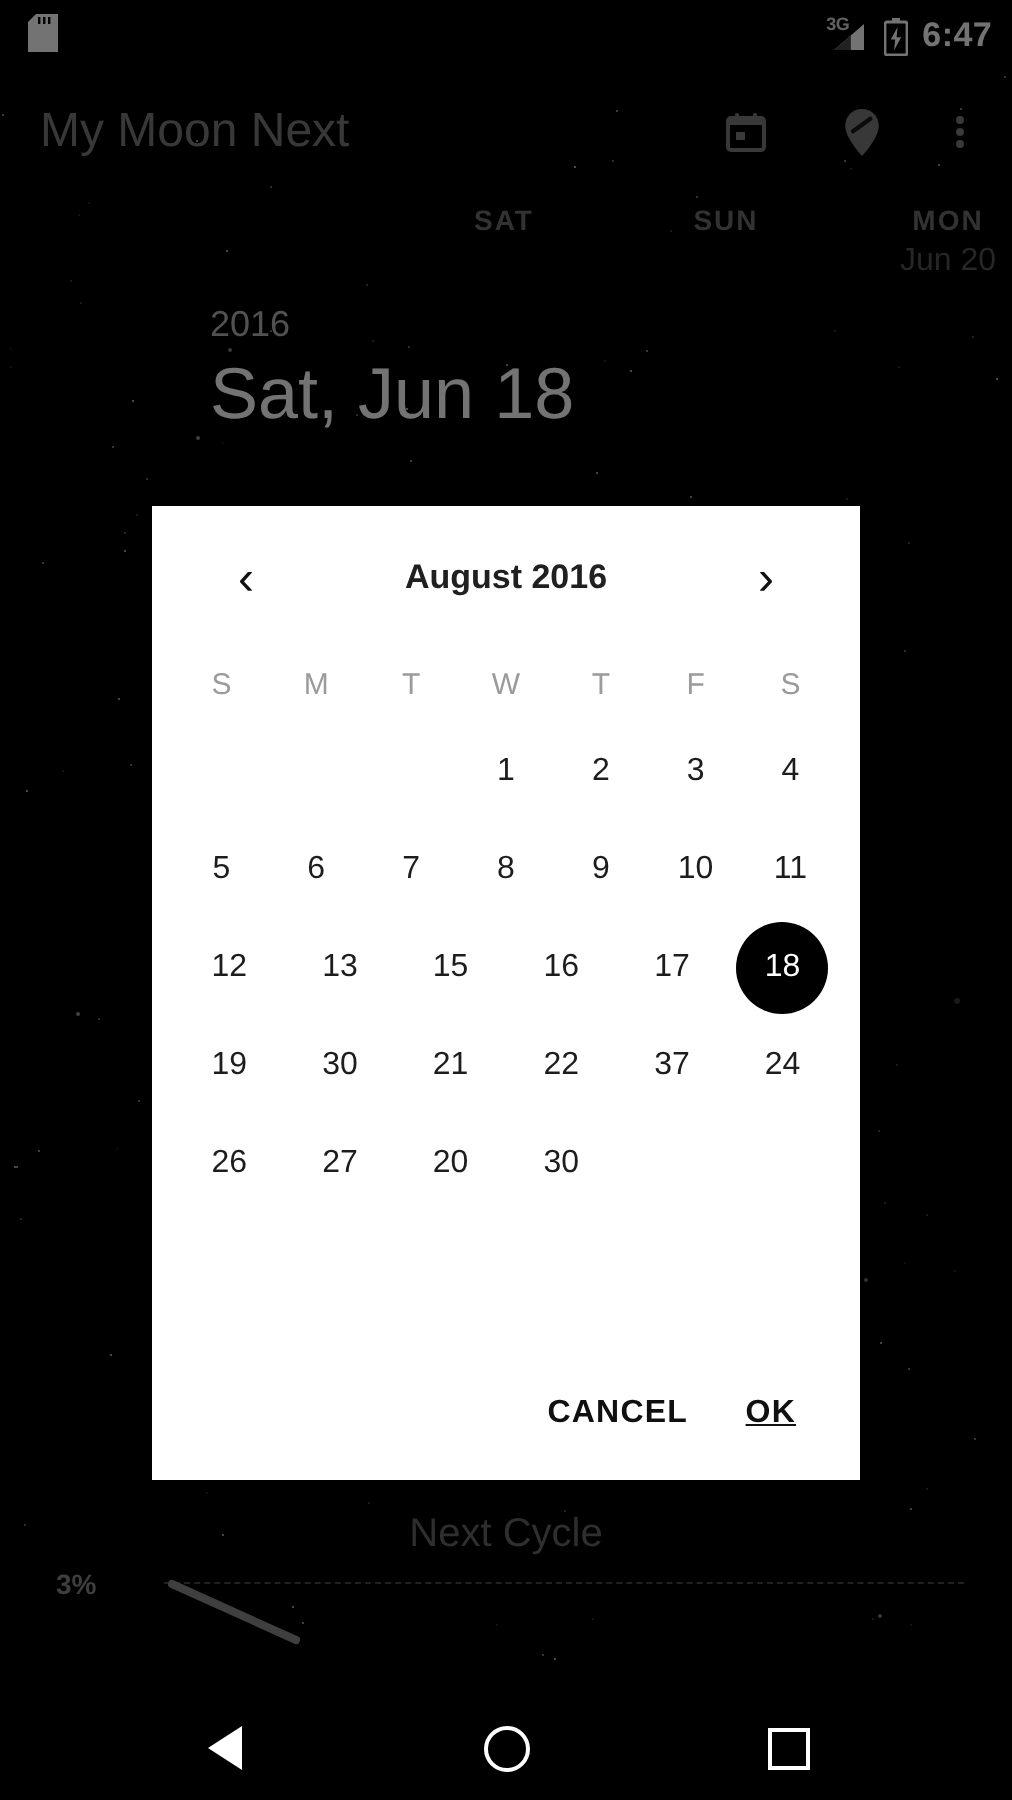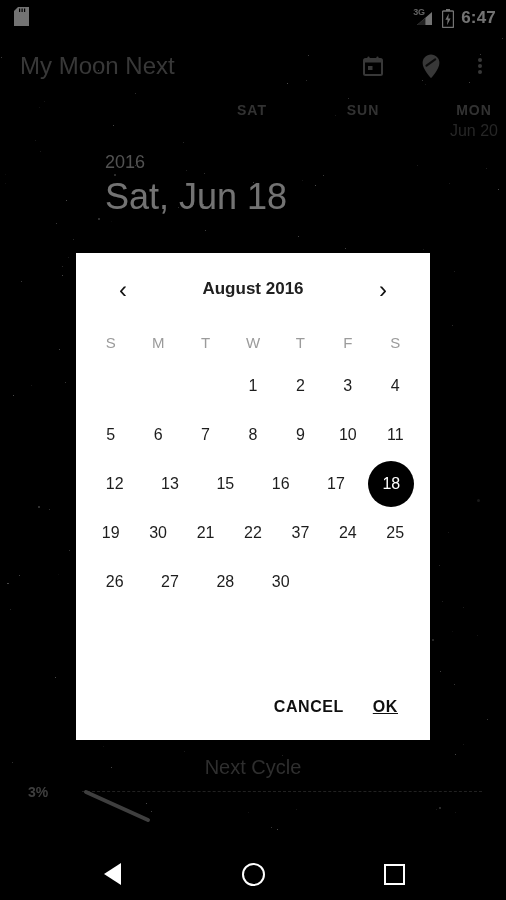--- a/index.html
+++ b/index.html
@@ -692,33 +692,30 @@
           </div>
           <div class="day-cell">
             <div class="day-inner">22</div>
           </div>
           <div class="day-cell">
             <div class="day-inner">37</div>
           </div>
           <div class="day-cell">
             <div class="day-inner">24</div>
           </div>
-          <div class="day-cell">
-            <div class="day-inner">25</div>
-          </div>
         </div>
         <div class="week-row">
           <div class="day-cell">
             <div class="day-inner">26</div>
           </div>
           <div class="day-cell">
             <div class="day-inner">27</div>
           </div>
           <div class="day-cell">
-            <div class="day-inner">28</div>
+            <div class="day-inner">20</div>
           </div>
           <div class="day-cell">
             <div class="day-inner">30</div>
           </div>
           <div class="day-cell">
             <div class="day-inner empty"></div>
           </div>
           <div class="day-cell">
             <div class="day-inner empty"></div>
           </div>

